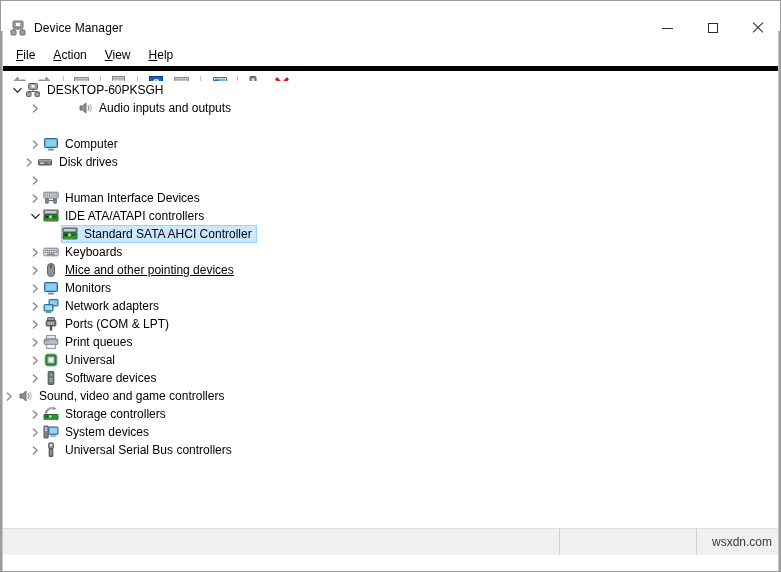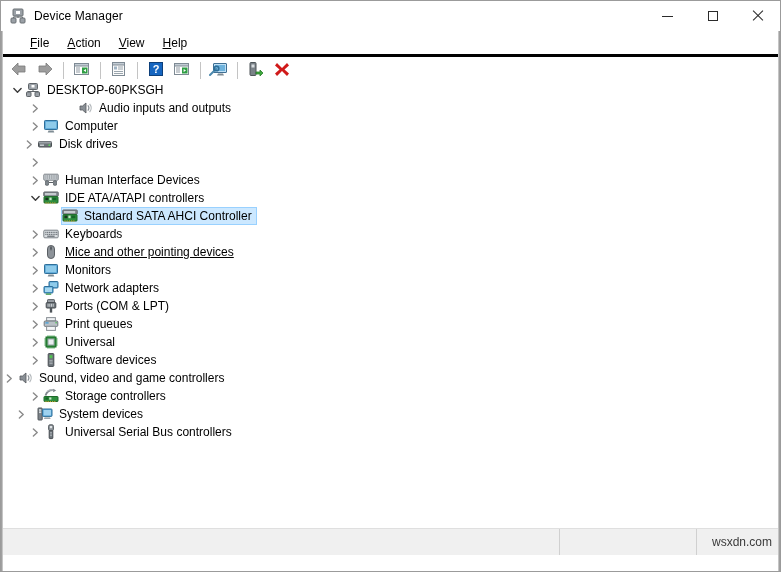--- a/index.html
+++ b/index.html
@@ -22,20 +22,21 @@
   }
 
   
   #titlebar {
     position: relative;
     height: 30px;
     background: #ffffff;
     display: flex;
     align-items: center;
     border-bottom: 1px solid #ffffff;
+    margin-top: 12px;
   }
   #title-icon {
     width: 16px;
     height: 16px;
     margin-left: 9px;
     margin-right: 8px;
     position: relative;
     flex: 0 0 auto;
   }
   #title-text {
@@ -93,22 +94,22 @@
   }
   .glyph-close::before { transform: rotate(45deg); }
   .glyph-close::after  { transform: rotate(-45deg); }
 
   
   #menubar {
     height: 22px;
     background: #ffffff;
     display: flex;
     align-items: center;
-    padding-left: 20px;
-    border-bottom: 3px solid #000000;
+    padding-left: 6px;
+    border-bottom: 5px solid #000000;
   }
   .menu-item {
     font-size: 12px;
     color: #000;
     padding: 3px 9px;
     cursor: default;
     white-space: nowrap;
   }
   .menu-item u { text-decoration: underline; }
 
@@ -391,21 +392,21 @@
         </span>
         <span class="selwrap">
           <span class="ticon"><svg width="16" height="16" viewBox="0 0 16 16">
       <path d="M3 6 H5.5 L9 3 V13 L5.5 10 H3 Z" fill="#8a9096" stroke="#55595d" stroke-width="0.8" stroke-linejoin="round"></path>
       <path d="M10.8 5.4 a4 4 0 0 1 0 5.2" stroke="#8a9096" stroke-width="1.2" fill="none"></path>
       <path d="M12.6 3.8 a6.5 6.5 0 0 1 0 8.4" stroke="#b0b5b9" stroke-width="1.2" fill="none"></path>
     </svg></span>
           <span class="tlabel">Audio inputs and outputs</span>
         </span>
       </div>
-      <div class="trow" style="padding-left: 26px;">
+      <div class="trow" style="padding-left: 26px; margin-top: 18px;">
         <span class="chev">
           <svg width="9" height="9" viewBox="0 0 9 9">
             <path d="M2.4 0.9 L6.2 4.5 L2.4 8.1" fill="none" stroke="#8a8a8a" stroke-width="1.4" stroke-linecap="round" stroke-linejoin="round"></path>
           </svg>
         </span>
         <span class="selwrap">
           <span class="ticon"><svg width="16" height="16" viewBox="0 0 16 16">
       <rect x="1.5" y="2.5" width="13" height="9" rx="0.8" fill="#5aa7d8" stroke="#2f6f99"></rect>
       <rect x="2.8" y="3.8" width="10.4" height="6.4" fill="#8fcbea"></rect>
       <path d="M5.5 12.5 h5 l0.8 2 h-6.6 z" fill="#7f8c94"></path>
@@ -643,21 +644,21 @@
       <rect x="2.4" y="9.4" width="3" height="2.2" fill="#17662a"></rect>
       <rect x="6.2" y="9.4" width="2.2" height="2.2" fill="#c9e6c9"></rect>
       <path d="M2.4 13.6h1.2M4.6 13.6h1.2M6.8 13.6h1.2M9 13.6h1.2M11.2 13.6h1.2" stroke="#d4af37" stroke-width="1"></path>
       <path d="M2.5 7.5 q2 -6 8.5 -5.2" fill="none" stroke="#7f868c" stroke-width="1.8"></path>
       <path d="M10.2 0.8 l3 1.6 l-3 1.8 z" fill="#7f868c"></path>
       <path d="M4 3.4 q3 -2.2 6.4 -1" fill="none" stroke="#b6bcc1" stroke-width="1.2"></path>
     </svg></span>
           <span class="tlabel">Storage controllers</span>
         </span>
       </div>
-      <div class="trow" style="padding-left: 12px; gap: 8px;">
+      <div class="trow" style="padding-left: 26px;">
         <span class="chev">
           <svg width="9" height="9" viewBox="0 0 9 9">
             <path d="M2.4 0.9 L6.2 4.5 L2.4 8.1" fill="none" stroke="#8a8a8a" stroke-width="1.4" stroke-linecap="round" stroke-linejoin="round"></path>
           </svg>
         </span>
         <span class="selwrap">
           <span class="ticon"><svg width="16" height="16" viewBox="0 0 16 16">
       <rect x="1" y="2" width="4.2" height="12" rx="0.6" fill="#7c8389" stroke="#52585d"></rect>
       <rect x="2" y="3.2" width="2.2" height="1.6" fill="#d4d9dc"></rect>
       <rect x="2" y="5.4" width="2.2" height="1.6" fill="#d4d9dc"></rect>

